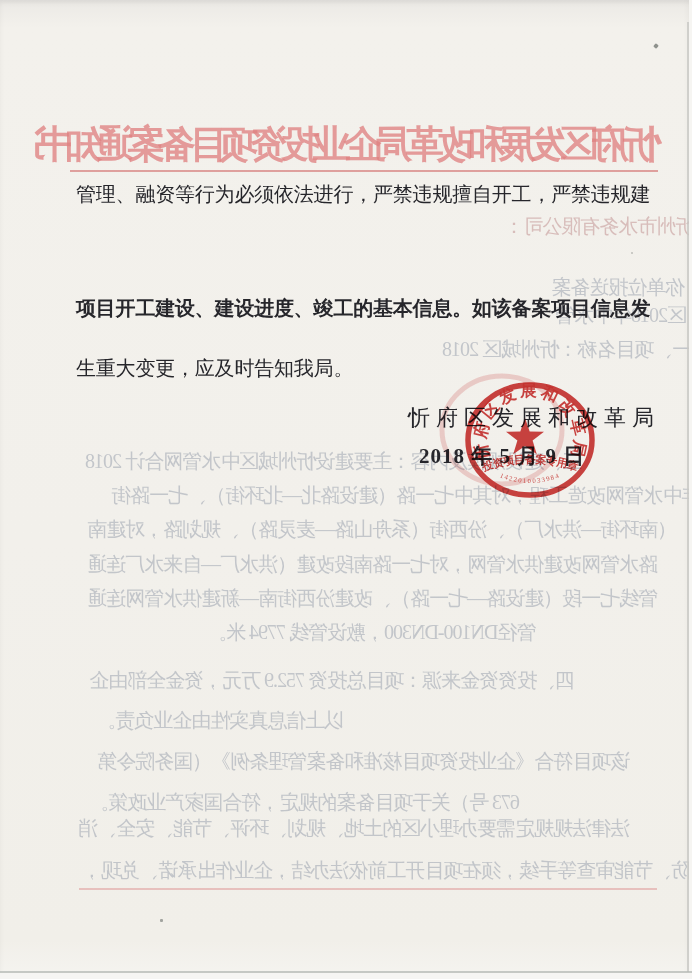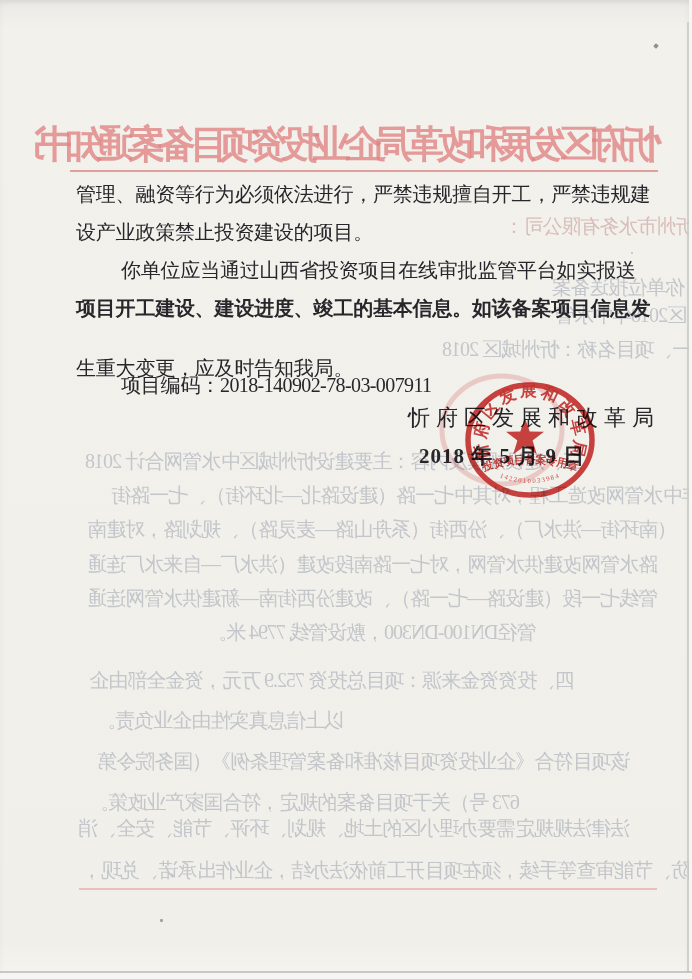--- a/index.html
+++ b/index.html
@@ -80,28 +80,23 @@
         <div class="ghost-row" style="left: 97px; top: 710px; color: rgba(148, 156, 170, 0.5);">以上信息真实性由企业负责。</div>
         <div class="ghost-row" style="left: 98px; top: 751px; color: rgba(148, 156, 170, 0.5);">该项目符合《企业投资项目核准和备案管理条例》（国务院令第</div>
         <div class="ghost-row" style="left: 90px; top: 792px; color: rgba(148, 156, 170, 0.5);">673 号）关于项目备案的规定，符合国家产业政策。</div>
         <div class="ghost-row" style="left: 79px; top: 818px; color: rgba(148, 156, 170, 0.5);">法律法规规定需要办理小区的土地、规划、环评、节能、安全、消</div>
         <div class="ghost-row" style="left: 83px; top: 860px; color: rgba(148, 156, 170, 0.5);">防、节能审查等手续，须在项目开工前依法办结，企业作出承诺、兑现，</div>
       </div>
   </div>
 
   <div class="ink-layer">
     <div class="bodyline" style="left:76px;top:184px;">管理、融资等行为必须依法进行，严禁违规擅自开工，严禁违规建</div>
-    <div class="bodyline" style="left:76px;top:222px;">设产业政策禁止投资建设的项目。</div>
-    <div class="bodyline" style="left:121px;top:260px;">你单位应当通过山西省投资项目在线审批监管平台如实报送</div>
     <div class="bodyline" style="left:76px;top:298px;font-weight:bold;">项目开工建设、建设进度、竣工的基本信息。如该备案项目信息发</div>
     <div class="bodyline" style="left:76px;top:336px;margin-top:22px;">生重大变更，应及时告知我局。</div>
 
-    <div class="bodyline codeline" style="left:121px;top:375px;">
-      <span>项目编码：</span><span class="digits">2018-140902-78-03-007911</span>
-    </div>
 
     <div class="bodyline signature" style="left:408px;top:407px;font-size:22px;">忻府区发展和改革局</div>
     <div class="bodyline dateline" style="left:419px;top:446px;font-size:21px;font-weight:bold;">2018 年 5 月 9 日</div>
   </div>
 
   <div class="seal">
     <svg width="180" height="145" viewBox="0 0 180 145" xmlns="http://www.w3.org/2000/svg">
 
       <ellipse cx="72" cy="60" rx="60" ry="54" fill="none" stroke="rgba(203,42,40,0.20)" stroke-width="5"></ellipse>
 

